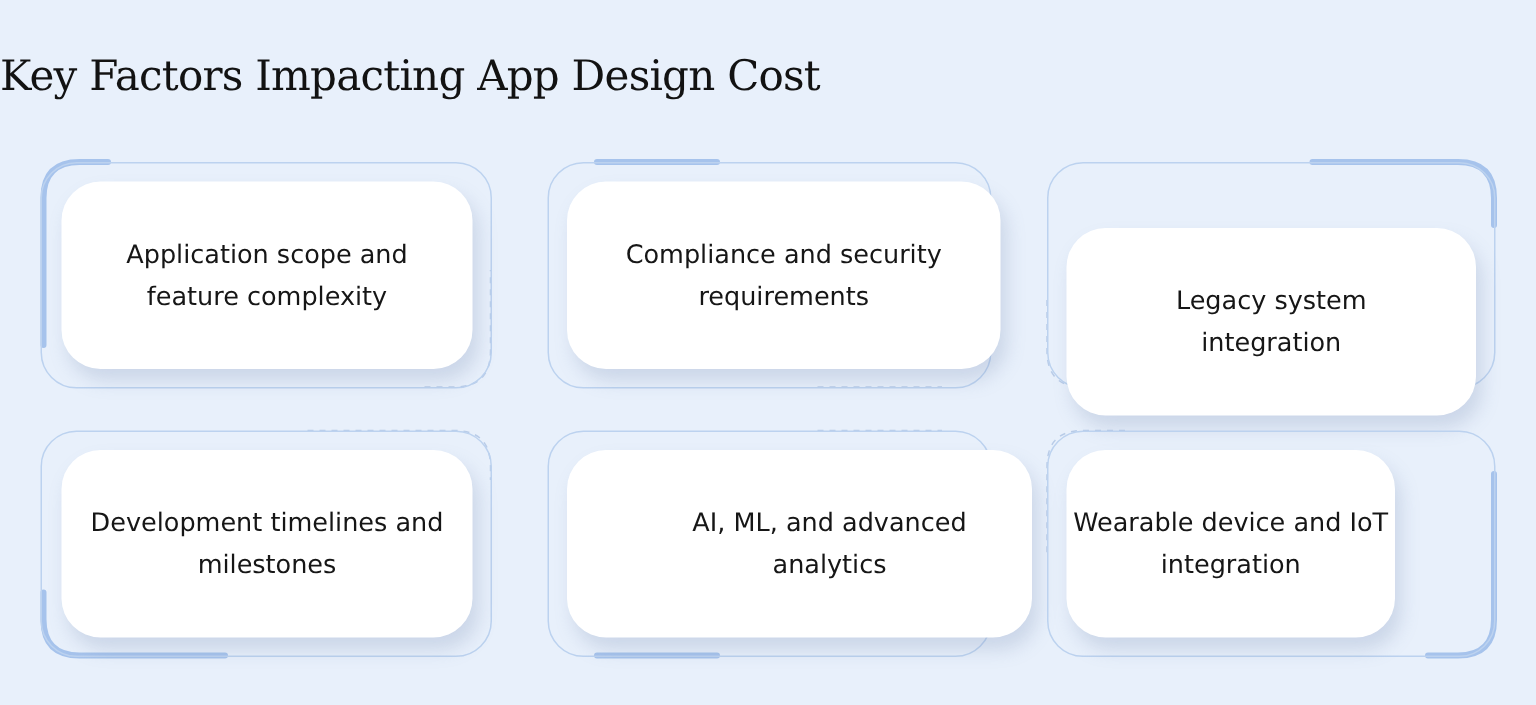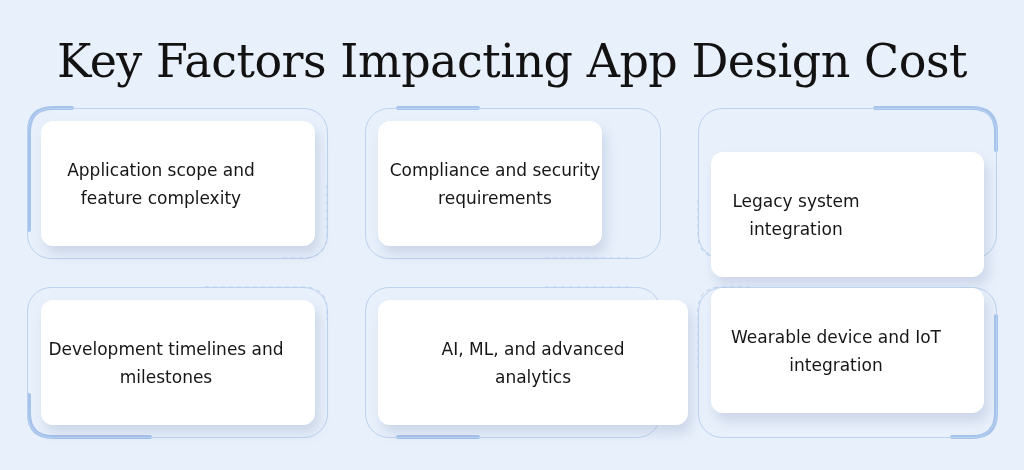--- a/index.html
+++ b/index.html
@@ -12,41 +12,40 @@
       background: #e8f0fb;
       position: relative;
       overflow: hidden;
       font-family: "Liberation Sans", sans-serif;
     }
     .title {
       position: absolute;
       left: 0;
       top: 34px;
       width: 1024px;
-      text-align: center;
       font-family: "DejaVu Serif", "Liberation Serif", serif;
-      font-size: 46px;
+      font-size: 28px;
       font-weight: 500;
       color: #121212;
       letter-spacing: -0.5px;
     }
     .frame {
       position: absolute;
       border: 1px solid #bcd2ef;
       border-radius: 24px;
       box-sizing: border-box;
     }
     .card {
       position: absolute;
       background: #ffffff;
-      border-radius: 12px;
+      border-radius: 26px;
       box-shadow: 4px 8px 12px rgba(120, 140, 180, 0.25);
       display: flex;
       align-items: center;
-      justify-content: flex-start;
+      justify-content: center;
       text-align: center;
     }
     .card-text {
       font-family: "DejaVu Sans", sans-serif;
       font-size: 17px;
       line-height: 28px;
       color: #161616;
       width: 240px;
     }
     svg.overlay {
@@ -87,35 +86,35 @@
 
   <path d="M750 287 L722 287 Q698 287 698 311 L698 370" fill="none" stroke="#b9cce8" stroke-width="1" stroke-dasharray="4 4"></path>
 </svg>
 
 <div class="frame" style="left:27px; top:108px; width:301px; height:151px;"></div>
 <div class="card" style="left:41px; top:121px; width:274px; height:125px;">
   <div class="card-text">Application scope and feature complexity</div>
 </div>
 
 <div class="frame" style="left:365px; top:108px; width:296px; height:151px;"></div>
-<div class="card" style="left:378px; top:121px; width:214px; height:125px;padding-left:10px;">
+<div class="card" style="left:378px; top:121px; width:289px; height:125px;">
   <div class="card-text" style="width:250px;">Compliance and security requirements</div>
 </div>
 
 <div class="frame" style="left:698px; top:108px; width:299px; height:151px;"></div>
 <div class="card" style="left:711px; top:121px; width:273px; height:125px;margin-top:31px;">
   <div class="card-text" style="width:170px;">Legacy system integration</div>
 </div>
 
 <div class="frame" style="left:27px; top:287px; width:301px; height:151px;"></div>
 <div class="card" style="left:41px; top:300px; width:274px; height:125px;">
   <div class="card-text" style="width:250px;">Development timelines and milestones</div>
 </div>
 
 <div class="frame" style="left:365px; top:287px; width:296px; height:151px;"></div>
 <div class="card" style="left:378px; top:300px; width:270px; height:125px;padding-left:40px;">
   <div class="card-text" style="width:230px;">AI, ML, and advanced analytics</div>
 </div>
 
 <div class="frame" style="left:698px; top:287px; width:299px; height:151px;"></div>
-<div class="card" style="left:711px; top:288px; width:273px; height:125px;">
+<div class="card" style="left:711px; top:300px; width:219px; height:125px;">
   <div class="card-text" style="width:250px;">Wearable device and IoT integration</div>
 </div>
 
 </body></html>

